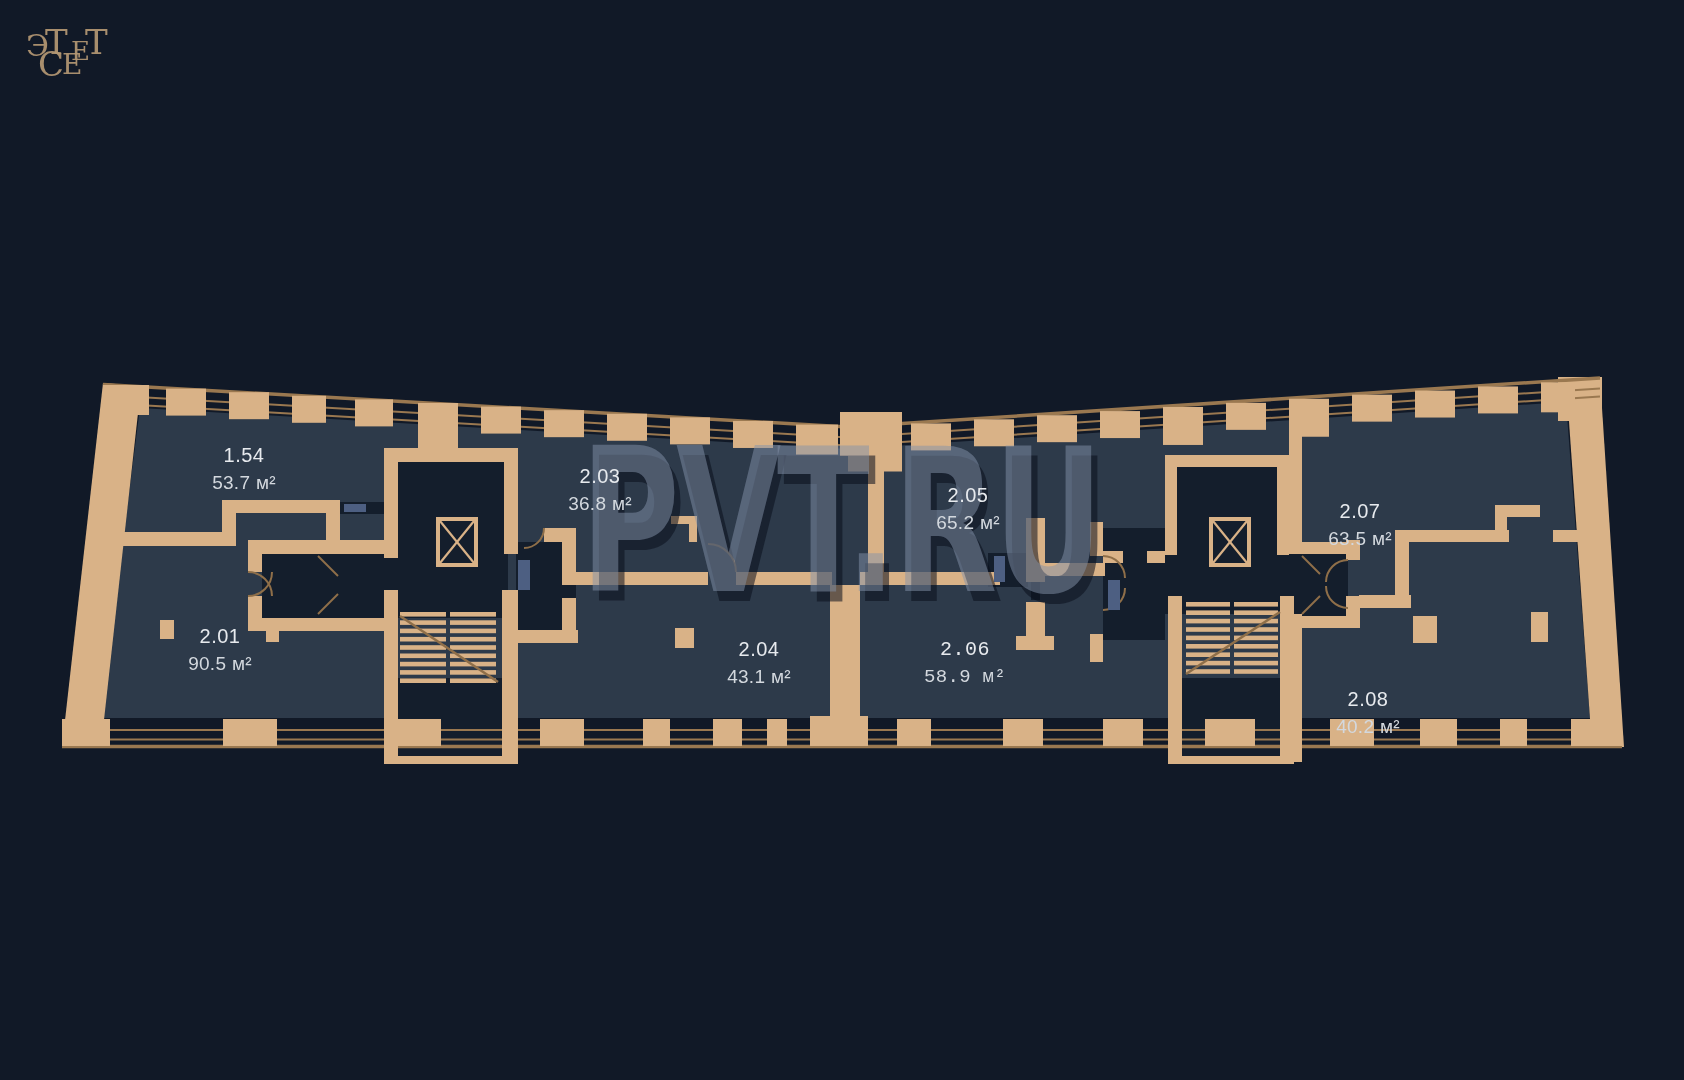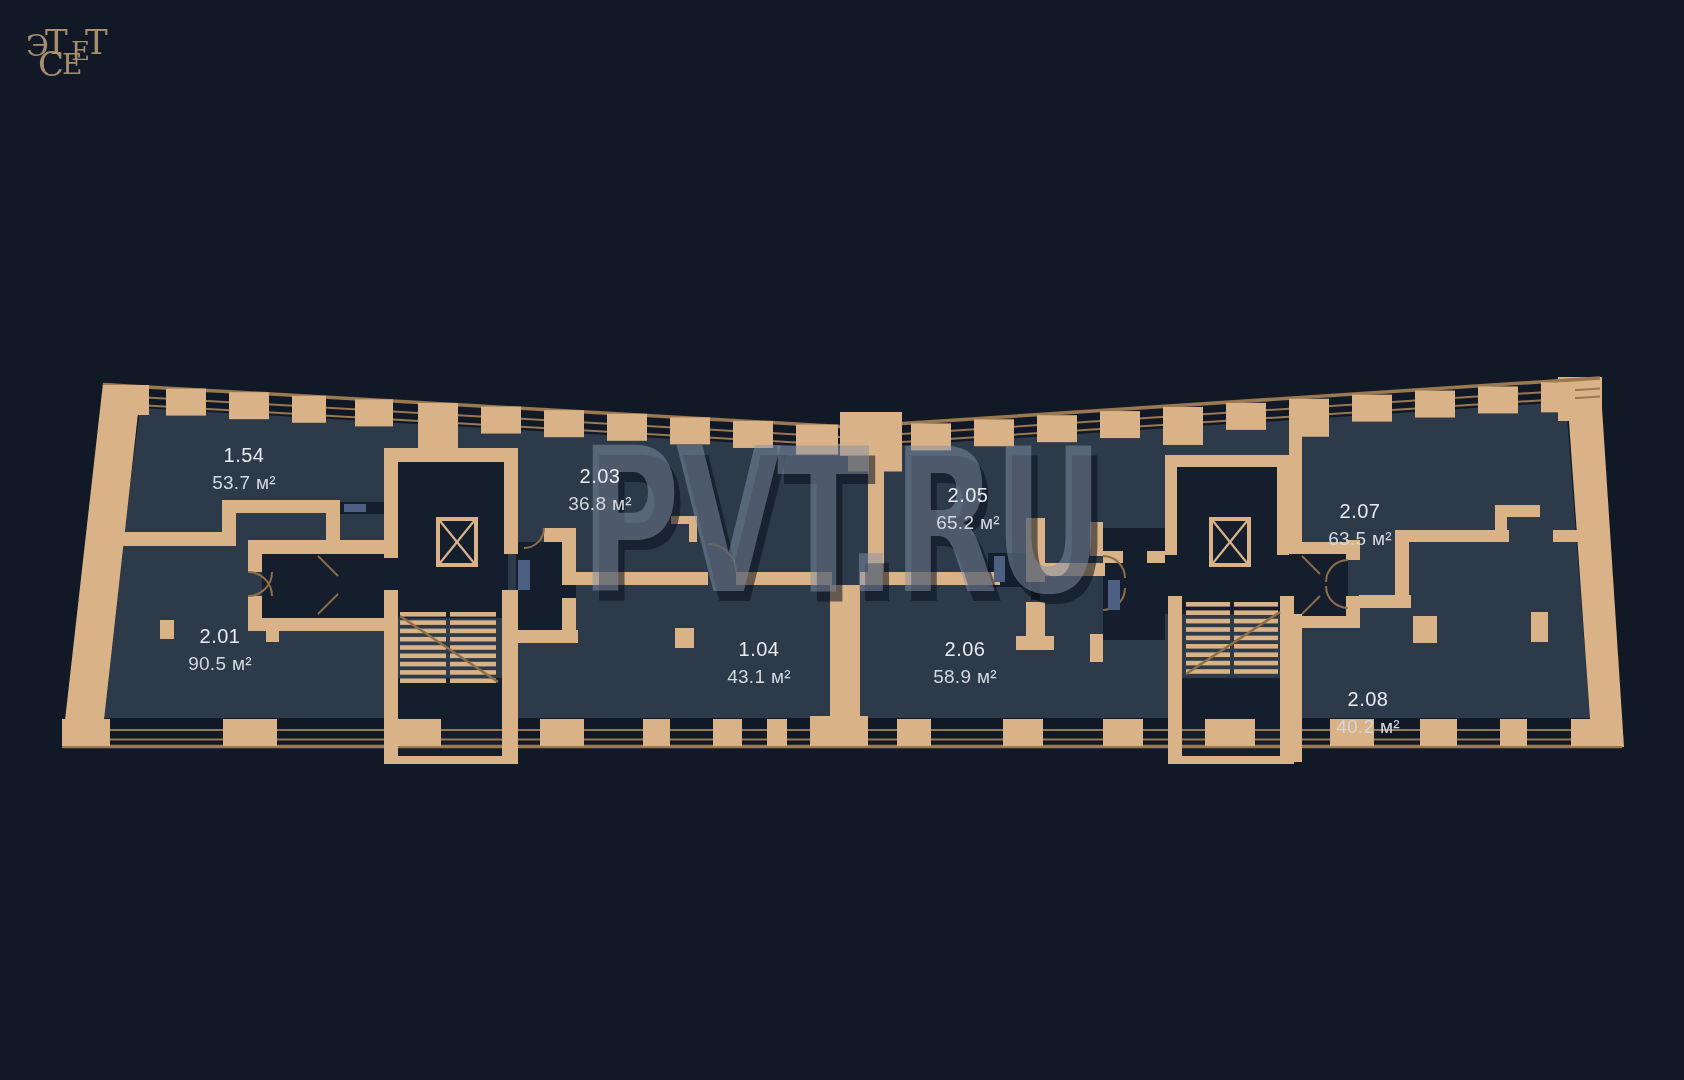--- a/index.html
+++ b/index.html
@@ -273,28 +273,28 @@
       </div>
       <div class="apt-label" style="left: 244px; top: 444px;">
         <div class="apt-num">1.54</div>
         <div class="apt-area">53.7 м²</div>
       </div>
       <div class="apt-label" style="left: 600px; top: 465px;">
         <div class="apt-num">2.03</div>
         <div class="apt-area">36.8 м²</div>
       </div>
       <div class="apt-label" style="left: 759px; top: 638px;">
-        <div class="apt-num">1.04</div>
+        <div class="apt-num">2.04</div>
         <div class="apt-area">43.1 м²</div>
       </div>
       <div class="apt-label" style="left: 968px; top: 484px;">
         <div class="apt-num">2.05</div>
         <div class="apt-area">65.2 м²</div>
       </div>
-      <div class="apt-label" style="left: 965px; top: 638px;">
+      <div class="apt-label" style="left: 965px; top: 638px; font-family: Liberation Mono, monospace;">
         <div class="apt-num">2.06</div>
         <div class="apt-area">58.9 м²</div>
       </div>
       <div class="apt-label" style="left: 1360px; top: 456px; margin-top: 44px;">
         <div class="apt-num">2.07</div>
         <div class="apt-area">63.5 м²</div>
       </div>
       <div class="apt-label" style="left: 1368px; top: 650px; margin-top: 38px;">
         <div class="apt-num">2.08</div>
         <div class="apt-area">40.2 м²</div>

